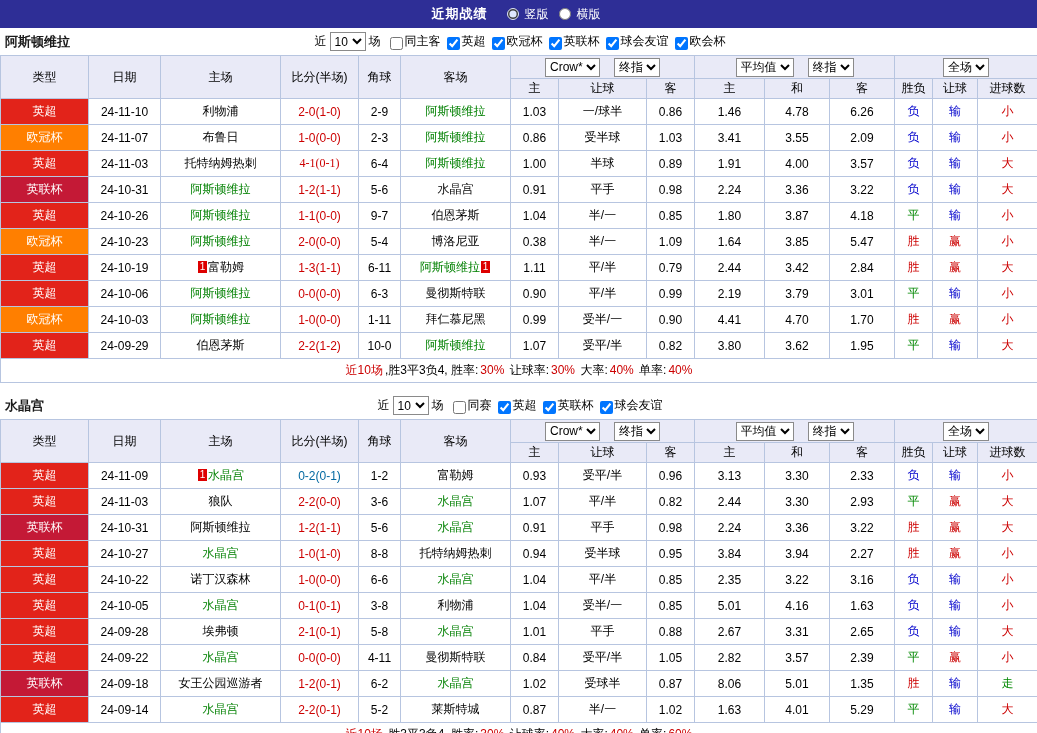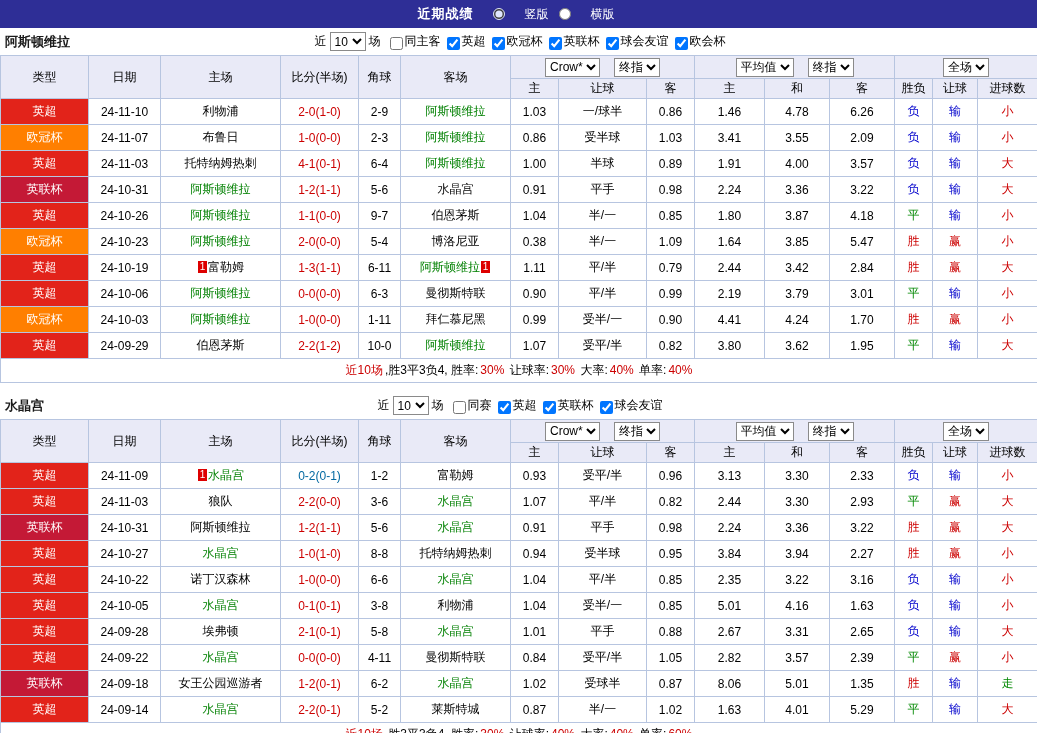--- a/index.html
+++ b/index.html
@@ -1,19 +1,19 @@
 <!DOCTYPE html>
 <html><head>
 <meta charset="utf-8">
 <style>
   html,body{margin:0;padding:0;}
   body{width:1037px;background:#fff;font-family:"Liberation Sans","DejaVu Sans",sans-serif;font-size:12px;color:#000;}
   .topbar{height:28px;background:#2e2e96;color:#fff;display:flex;align-items:center;justify-content:center;font-size:13px;}
   .topbar .title{font-weight:bold;letter-spacing:1px;margin-right:14px;}
-  .topbar label{display:inline-flex;align-items:center;gap:20px;margin:0 5px;cursor:pointer;font-size:12px;}
+  .topbar label{display:inline-flex;align-items:center;gap:6px;margin:0 5px;cursor:pointer;font-size:12px;}
   .topbar input[type=radio]{accent-color:#dfe6ff;margin:0;width:12px;height:12px;}
   .sec-head{position:relative;height:27px;}
   .team-title{position:absolute;left:5px;top:0;line-height:27px;font-weight:bold;font-size:13px;color:#1a1a1a;}
   .filters{height:27px;display:flex;align-items:center;justify-content:center;}
   .filters > span{margin:0 3px;}
   .filters .cb{display:inline-flex;align-items:flex-end;margin-left:6px;cursor:pointer;}
   .filters input[type=checkbox]{width:13px;height:13px;margin:0 2px 0 0;}
   select{font-size:12px;font-family:inherit;height:19px;border:1px solid #8a8a8a;background:#fff;}
   table.grid{border-collapse:collapse;table-layout:fixed;width:1037px;}
   .grid th,.grid td{border:1px solid #b7c5e0;text-align:center;white-space:nowrap;overflow:hidden;padding:0;font-weight:normal;}
@@ -151,21 +151,21 @@
             <td>3.55</td>
             <td>2.09</td>
             <td style="color: rgb(0, 0, 204);">负</td>
             <td style="color: rgb(0, 0, 204);">输</td>
             <td style="color: rgb(204, 0, 0);">小</td>
           </tr>
           <tr>
             <td class="league" style="background: rgb(226, 35, 26);">英超</td>
             <td>24-11-03</td>
             <td><span>托特纳姆热刺</span></td>
-            <td style="color: rgb(204, 0, 0);">4-1(0-1)</td>
+            <td style="color: rgb(204, 0, 0); font-family: Liberation Serif, serif;">4-1(0-1)</td>
             <td>6-4</td>
             <td><span style="color: rgb(0, 128, 0);">阿斯顿维拉</span></td>
             <td>1.00</td>
             <td>半球</td>
             <td>0.89</td>
             <td>1.91</td>
             <td>4.00</td>
             <td>3.57</td>
             <td style="color: rgb(0, 0, 204);">负</td>
             <td style="color: rgb(0, 0, 204);">输</td>
@@ -260,21 +260,21 @@
             <td class="league" style="background: rgb(255, 127, 0);">欧冠杯</td>
             <td>24-10-03</td>
             <td><span style="color: rgb(0, 128, 0);">阿斯顿维拉</span></td>
             <td style="color: rgb(204, 0, 0);">1-0(0-0)</td>
             <td>1-11</td>
             <td><span>拜仁慕尼黑</span></td>
             <td>0.99</td>
             <td>受半/一</td>
             <td>0.90</td>
             <td>4.41</td>
-            <td>4.24</td>
+            <td>4.70</td>
             <td>1.70</td>
             <td style="color: rgb(204, 0, 0);">胜</td>
             <td style="color: rgb(204, 0, 0);">赢</td>
             <td style="color: rgb(204, 0, 0);">小</td>
           </tr>
           <tr>
             <td class="league" style="background: rgb(226, 35, 26);">英超</td>
             <td>24-09-29</td>
             <td><span>伯恩茅斯</span></td>
             <td style="color: rgb(204, 0, 0);">2-2(1-2)</td>

